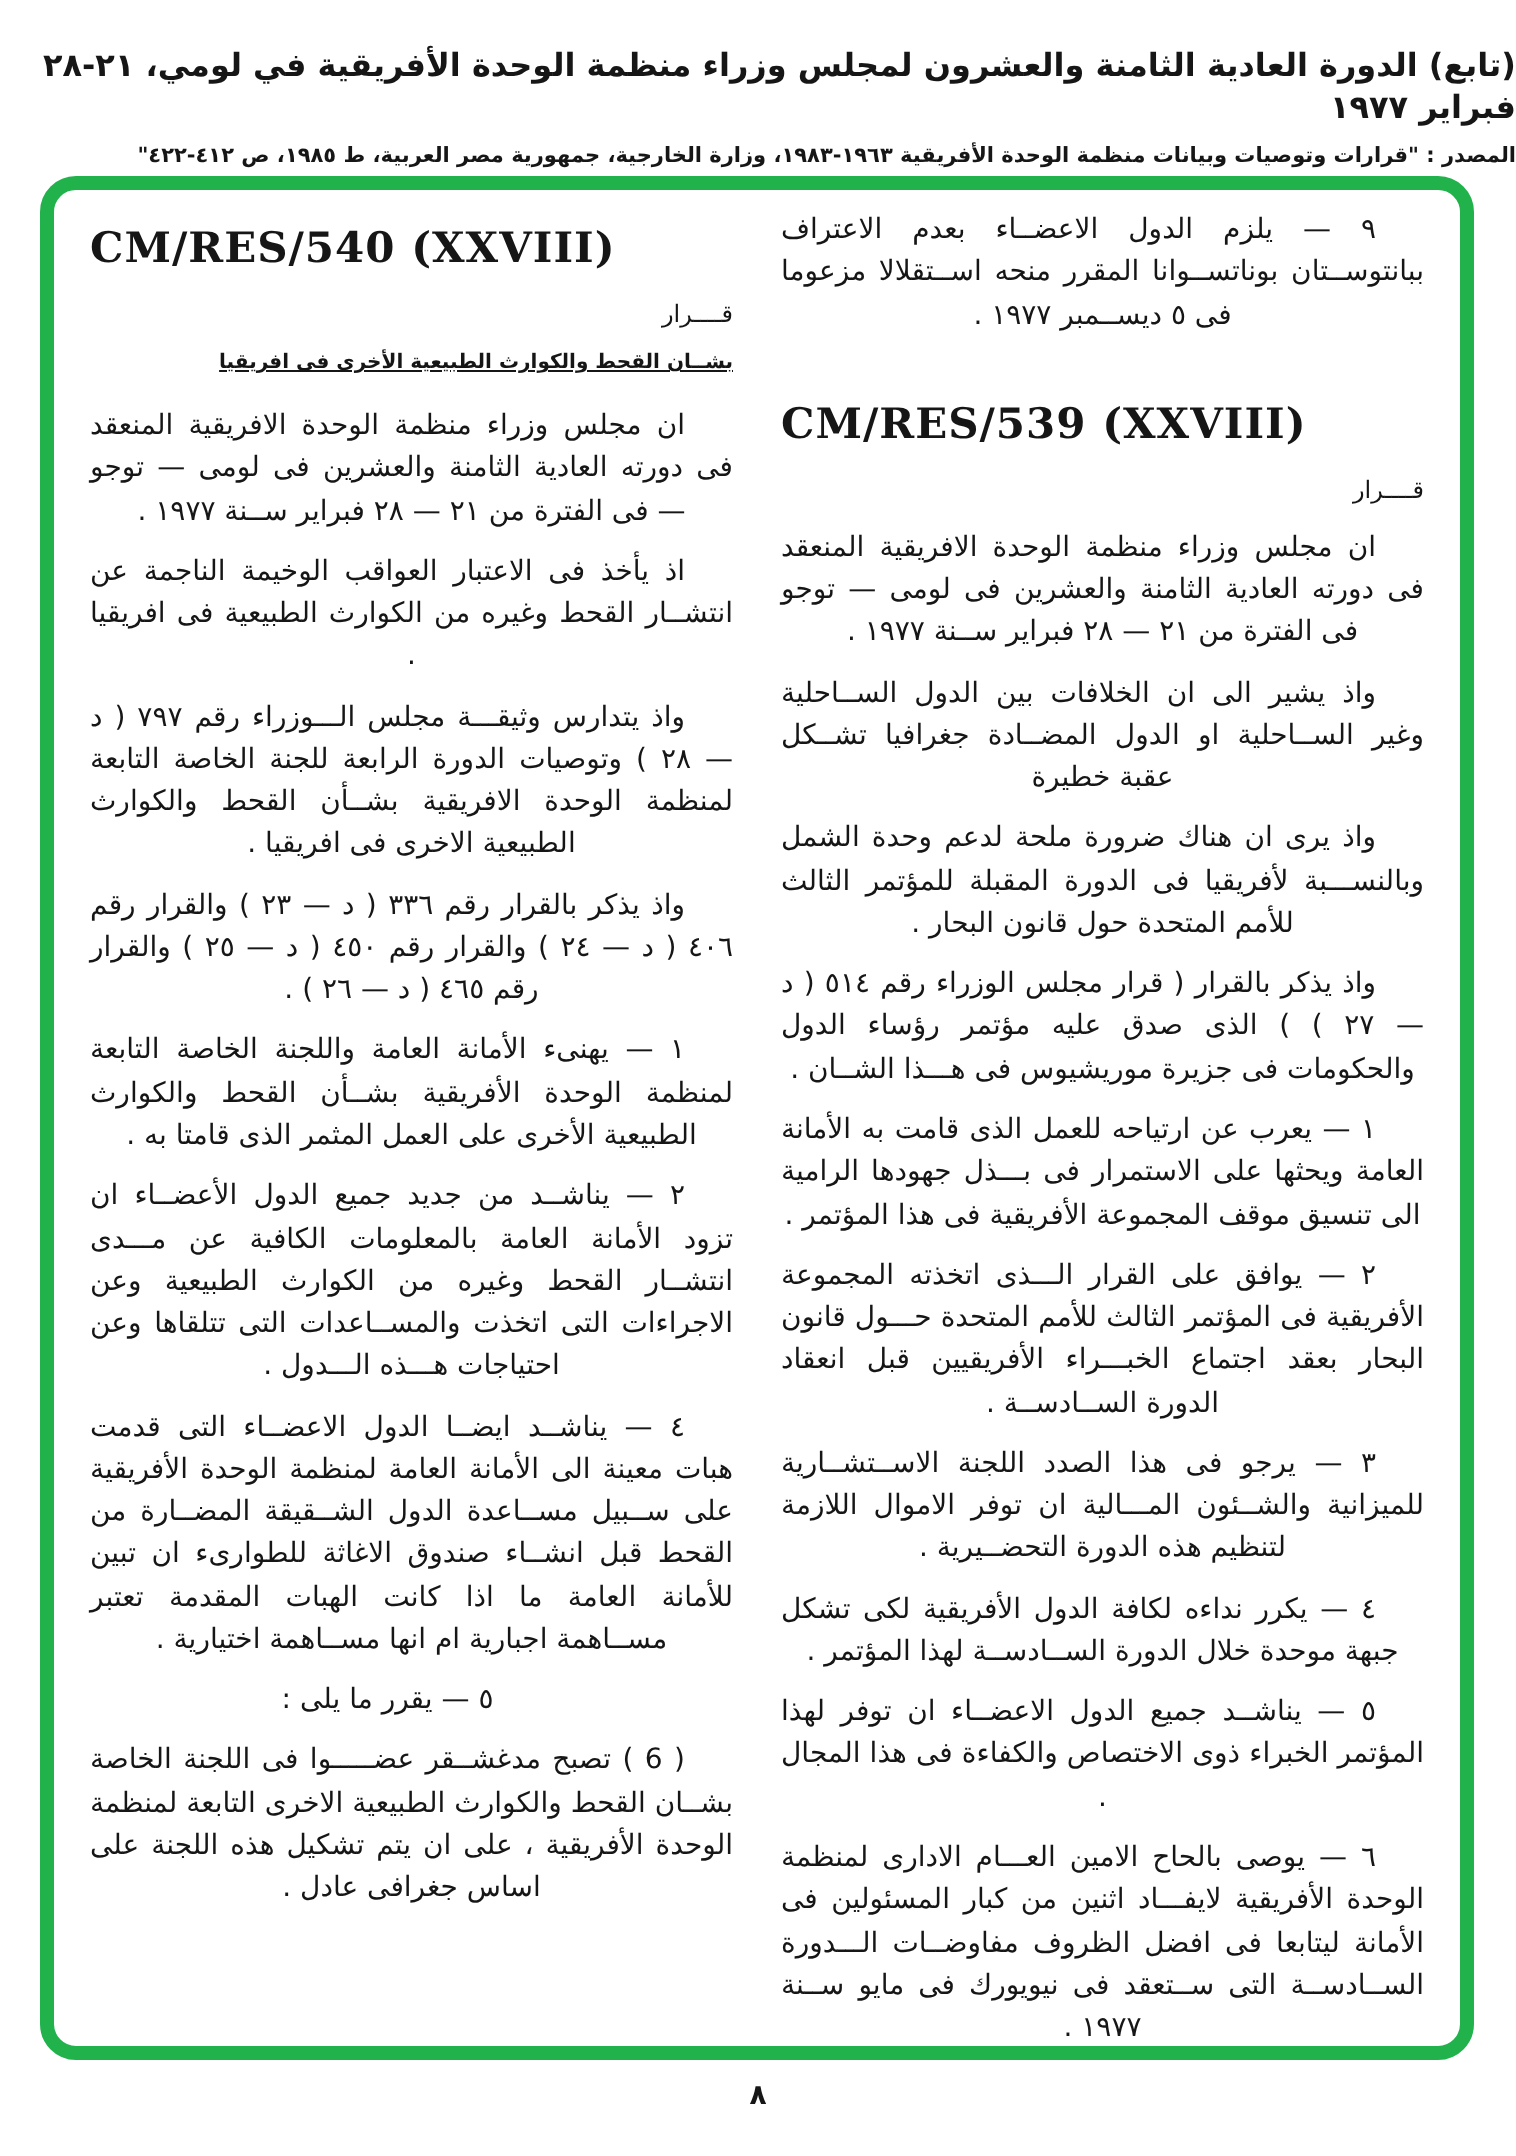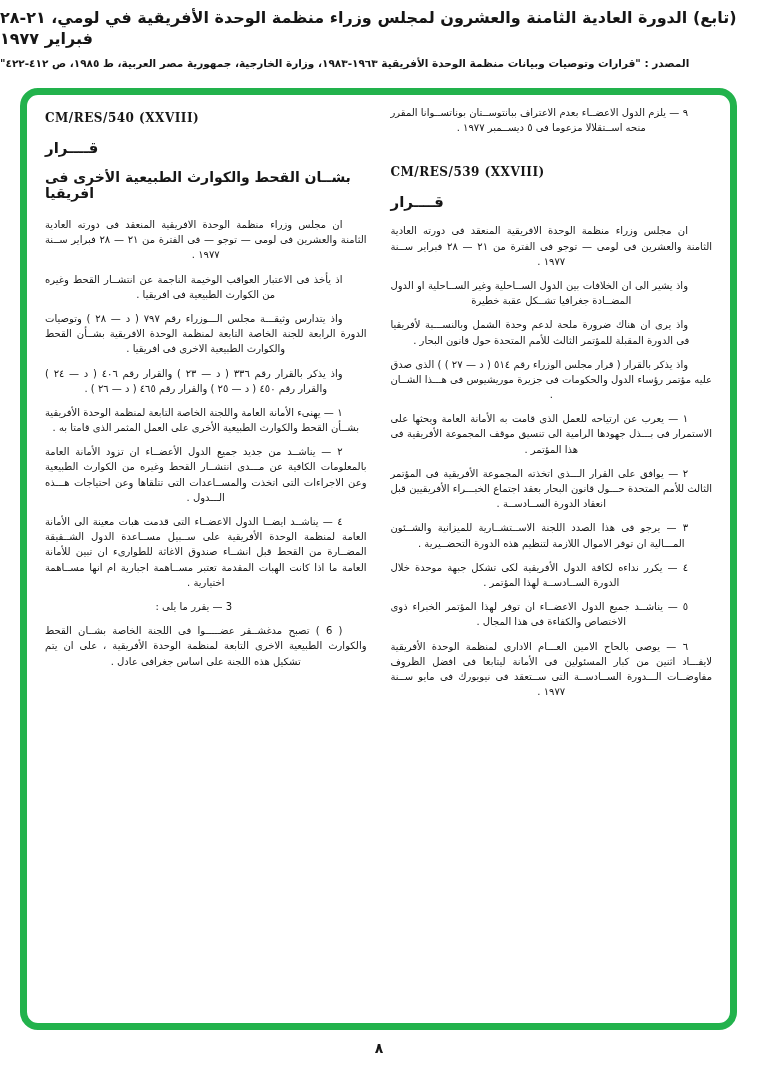--- a/index.html
+++ b/index.html
@@ -1,41 +1,41 @@
 <!DOCTYPE html>
 <html lang="ar"><head>
 <meta charset="utf-8">
 <style>
   html,body{margin:0;padding:0;}
   body{
     width:758px;height:1078px;position:relative;background:#ffffff;
     font-family:"DejaVu Sans",sans-serif;color:#161616;overflow:hidden;
   }
-  .header{direction:rtl;text-align:left;padding-top:8px;}
+  .header{direction:rtl;text-align:right;padding-top:23px;}
   .header-line1{font-size:16px;font-weight:bold;letter-spacing:0;line-height:1.3;}
   .header-line2{font-size:10.5px;font-weight:bold;margin-top:7px;}
   .content-border{
     position:absolute;left:20px;top:88px;width:717px;height:942px;
     border:7px solid #22b24c;border-radius:18px;box-sizing:border-box;
     padding:10px 18px 8px 18px;background:#ffffff;
   }
   .columns{display:flex;direction:rtl;gap:24px;height:100%;}
   .col{flex:1;min-width:0;direction:rtl;}
   .para{
-    font-size:10px;line-height:1.52;margin:0 0 9px 0;
+    font-size:14px;line-height:1.52;margin:0 0 9px 0;
     text-align:justify;text-align-last:center;text-indent:24px;
   }
   .para b{font-weight:normal;margin-top:43px;}
   .res-id{
     direction:ltr;text-align:left;font-family:"DejaVu Serif",serif;
-    font-size:12px;font-weight:bold;letter-spacing:0.5px;margin:30px 0 10px 0;
+    font-size:21px;font-weight:bold;letter-spacing:0.5px;margin:30px 0 10px 0;
   }
   .col > .res-id.first{margin-top:6px;}
-  .res-title{font-size:15px;font-weight:bold;text-align:left;margin:14px 0 12px 0;}
-  .res-subtitle{font-size:14px;font-weight:bold;text-align:left;margin:0 0 16px 0;}
+  .res-title{font-size:12px;font-weight:normal;text-align:right;margin:14px 0 12px 0;}
+  .res-subtitle{font-size:10px;font-weight:bold;text-align:right;margin:0 0 16px 0;text-decoration:underline;}
   .page-number{
     position:absolute;left:0;right:0;top:1040px;text-align:center;
     font-size:14px;font-weight:bold;
   }
 </style>
 </head>
 <body>
 
 <div class="header">
   <div class="header-line1">(تابع) الدورة العادية الثامنة والعشرون لمجلس وزراء منظمة الوحدة الأفريقية في لومي، ٢١-٢٨ فبراير ١٩٧٧</div>
@@ -68,21 +68,21 @@
       <div class="res-title">قــــرار</div>
       <div class="res-subtitle">بشــان القحط والكوارث الطبيعية الأخرى فى افريقيا</div>
       <div>
           <p class="para">ان مجلس وزراء منظمة الوحدة الافريقية المنعقد فى دورته العادية الثامنة والعشرين فى لومى — توجو — فى الفترة من ٢١ — ٢٨ فبراير ســنة ١٩٧٧ .</p>
           <p class="para"><b>اذ يأخذ فى الاعتبار </b>العواقب الوخيمة الناجمة عن انتشــار القحط وغيره من الكوارث الطبيعية فى افريقيا .</p>
           <p class="para"><b>واذ يتدارس </b>وثيقـــة مجلس الـــوزراء رقم ٧٩٧ ( د — ٢٨ ) وتوصيات الدورة الرابعة للجنة الخاصة التابعة لمنظمة الوحدة الافريقية بشــأن القحط والكوارث الطبيعية الاخرى فى افريقيا .</p>
           <p class="para"><b>واذ يذكر </b>بالقرار رقم ٣٣٦ ( د — ٢٣ ) والقرار رقم ٤٠٦ ( د — ٢٤ ) والقرار رقم ٤٥٠ ( د — ٢٥ ) والقرار رقم ٤٦٥ ( د — ٢٦ ) .</p>
           <p class="para">١ — يهنىء الأمانة العامة واللجنة الخاصة التابعة لمنظمة الوحدة الأفريقية بشــأن القحط والكوارث الطبيعية الأخرى على العمل المثمر الذى قامتا به .</p>
           <p class="para">٢ — يناشــد من جديد جميع الدول الأعضــاء ان تزود الأمانة العامة بالمعلومات الكافية عن مـــدى انتشــار القحط وغيره من الكوارث الطبيعية وعن الاجراءات التى اتخذت والمســاعدات التى تتلقاها وعن احتياجات هـــذه الـــدول .</p>
           <p class="para">٤ — يناشــد ايضــا الدول الاعضــاء التى قدمت هبات معينة الى الأمانة العامة لمنظمة الوحدة الأفريقية على ســبيل مســاعدة الدول الشــقيقة المضــارة من القحط قبل انشــاء صندوق الاغاثة للطوارىء ان تبين للأمانة العامة ما اذا كانت الهبات المقدمة تعتبر مســاهمة اجبارية ام انها مســاهمة اختيارية .</p>
-          <p class="para">3 — يقرر ما يلى :</p>
+          <p class="para">٥ — يقرر ما يلى :</p>
           <p class="para">( 6 ) تصبح مدغشــقر عضـــــوا فى اللجنة الخاصة بشــان القحط والكوارث الطبيعية الاخرى التابعة لمنظمة الوحدة الأفريقية ، على ان يتم تشكيل هذه اللجنة على اساس جغرافى عادل .</p>
         </div>
     </div>
 
   </div>
 </div>
 
 <div class="page-number">٨</div>
 
 </body></html>

